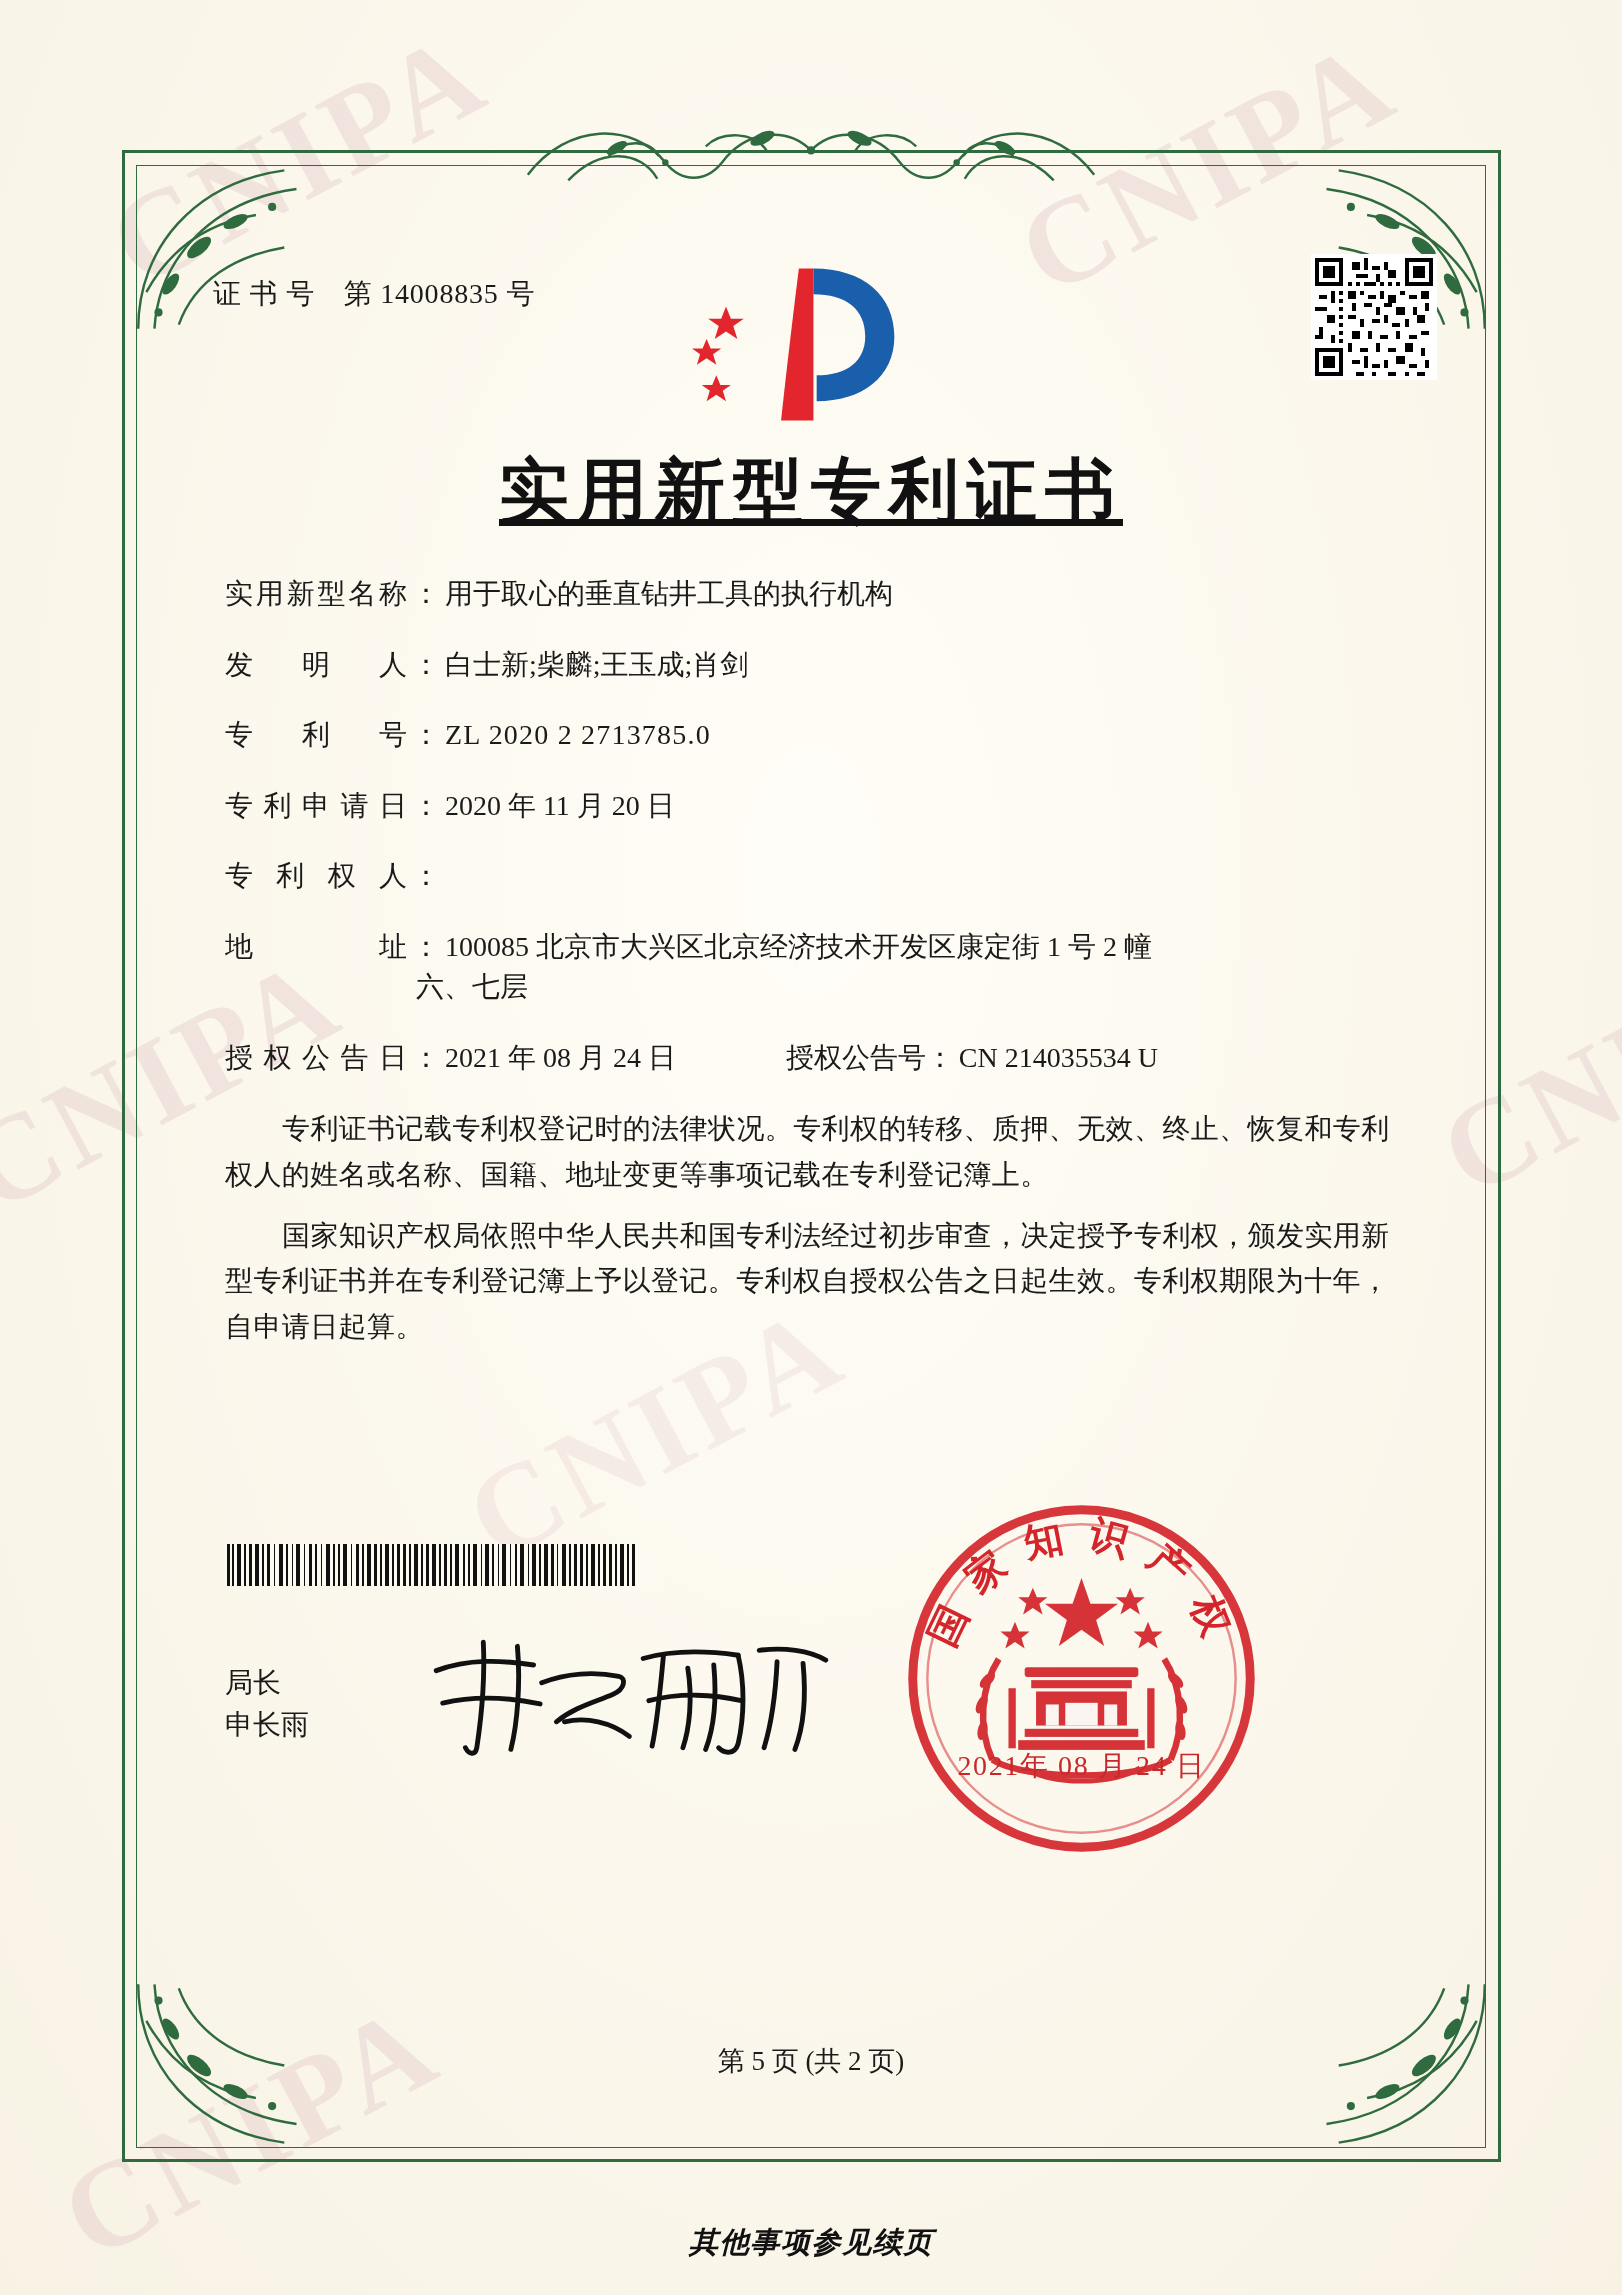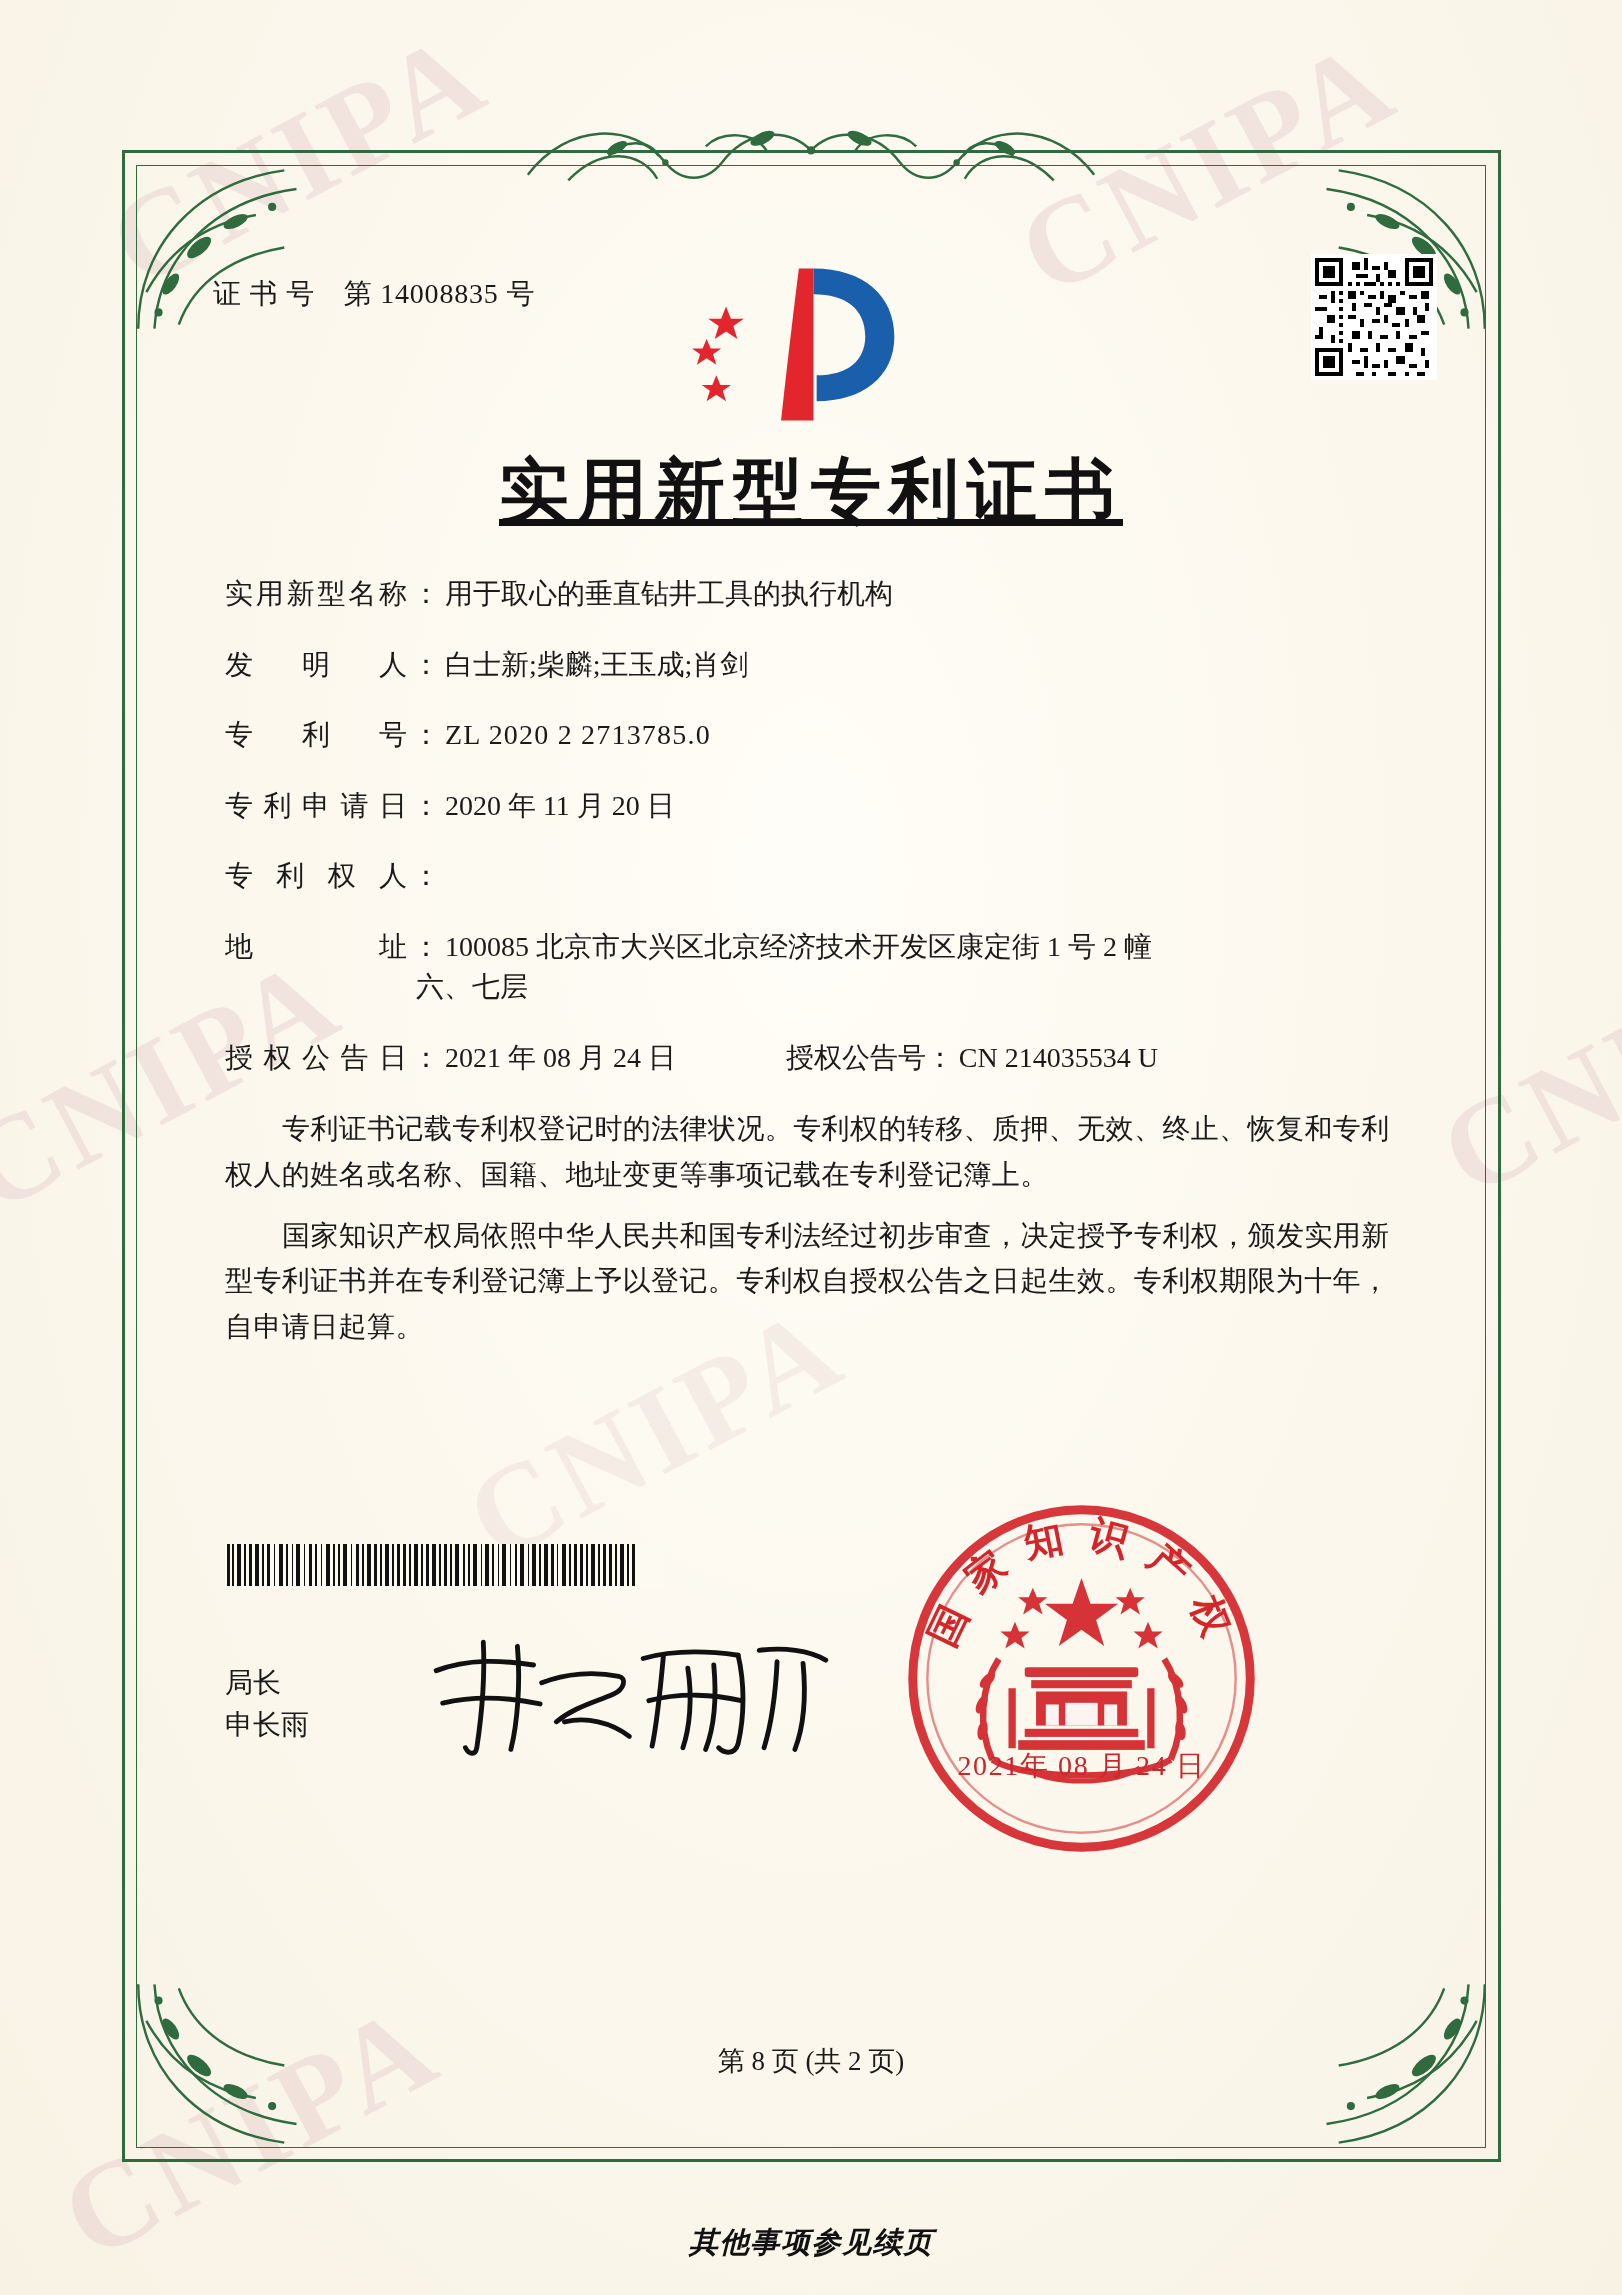--- a/index.html
+++ b/index.html
@@ -685,18 +685,18 @@
 
       <defs>
         <path id="sealTextPath" d="M 220,220 m -160,0 a 160,160 0 1,1 320,0" fill="none"></path>
       </defs>
       <text font-family="'Liberation Serif', serif" font-size="48" font-weight="700" fill="#d4252b" letter-spacing="26">
         <textPath href="#sealTextPath" startOffset="7%">国家知识产权局</textPath>
       </text>
     </svg>
     <div class="seal-date">2021年 08 月 24 日</div>
 
-    <div class="page-num">第 8 页 (共 2 页)</div>
+    <div class="page-num">第 5 页 (共 2 页)</div>
   </div>
 
   <div class="footer-note">其他事项参见续页</div>
 </div>
 
 
 </body></html>

